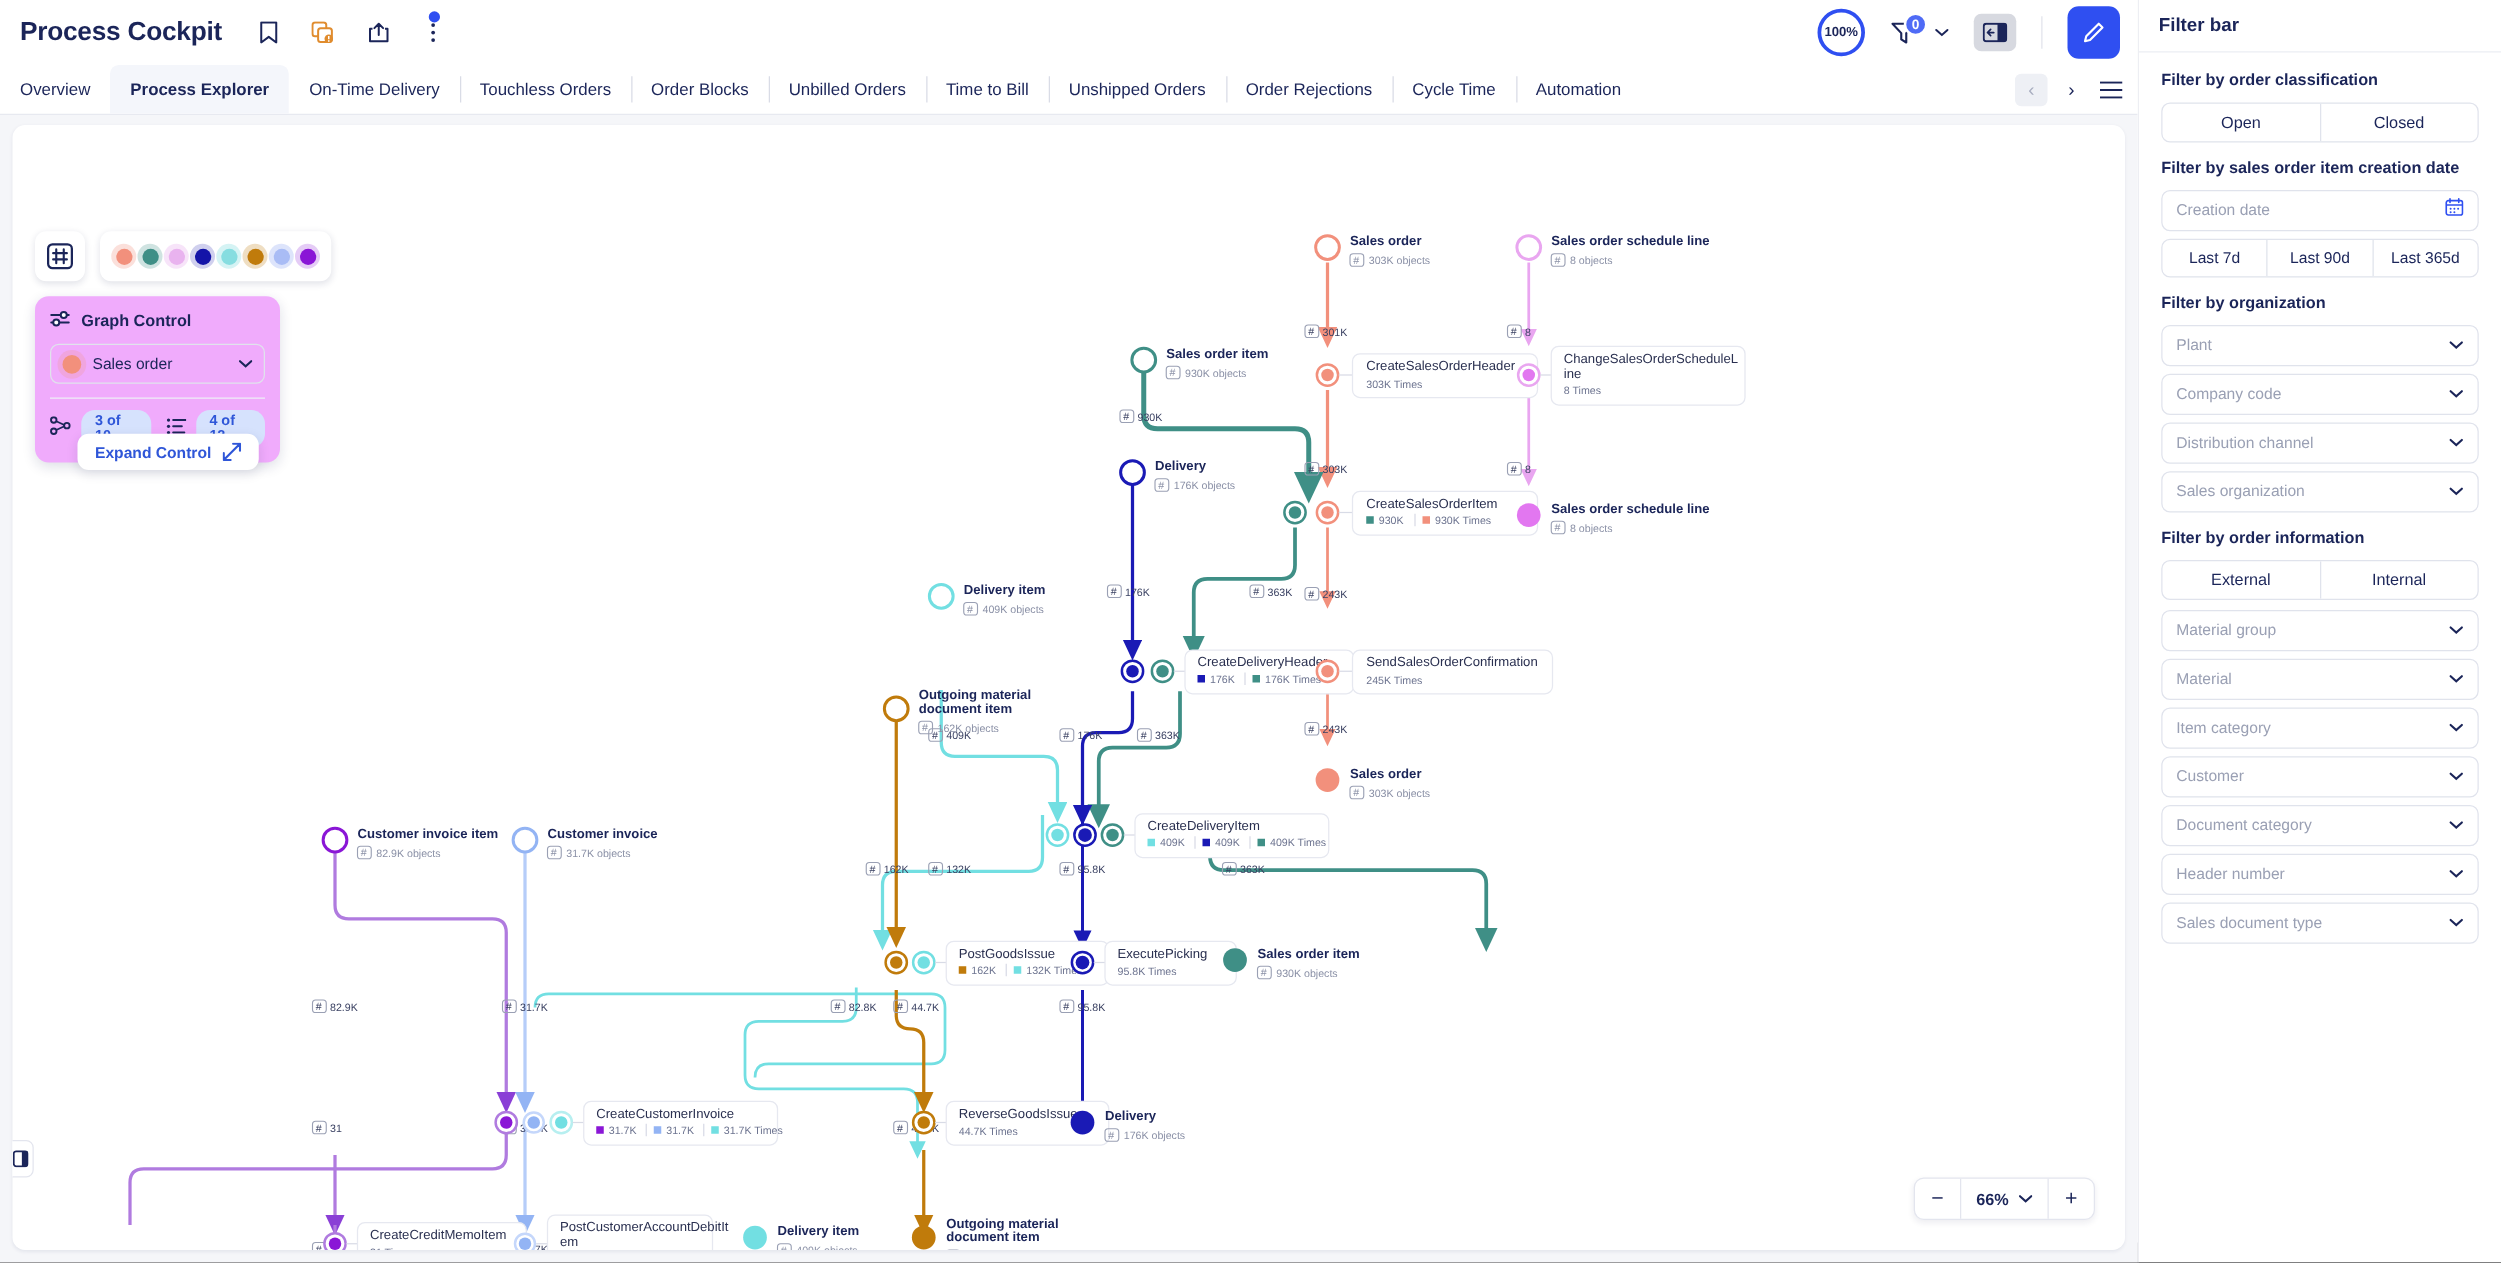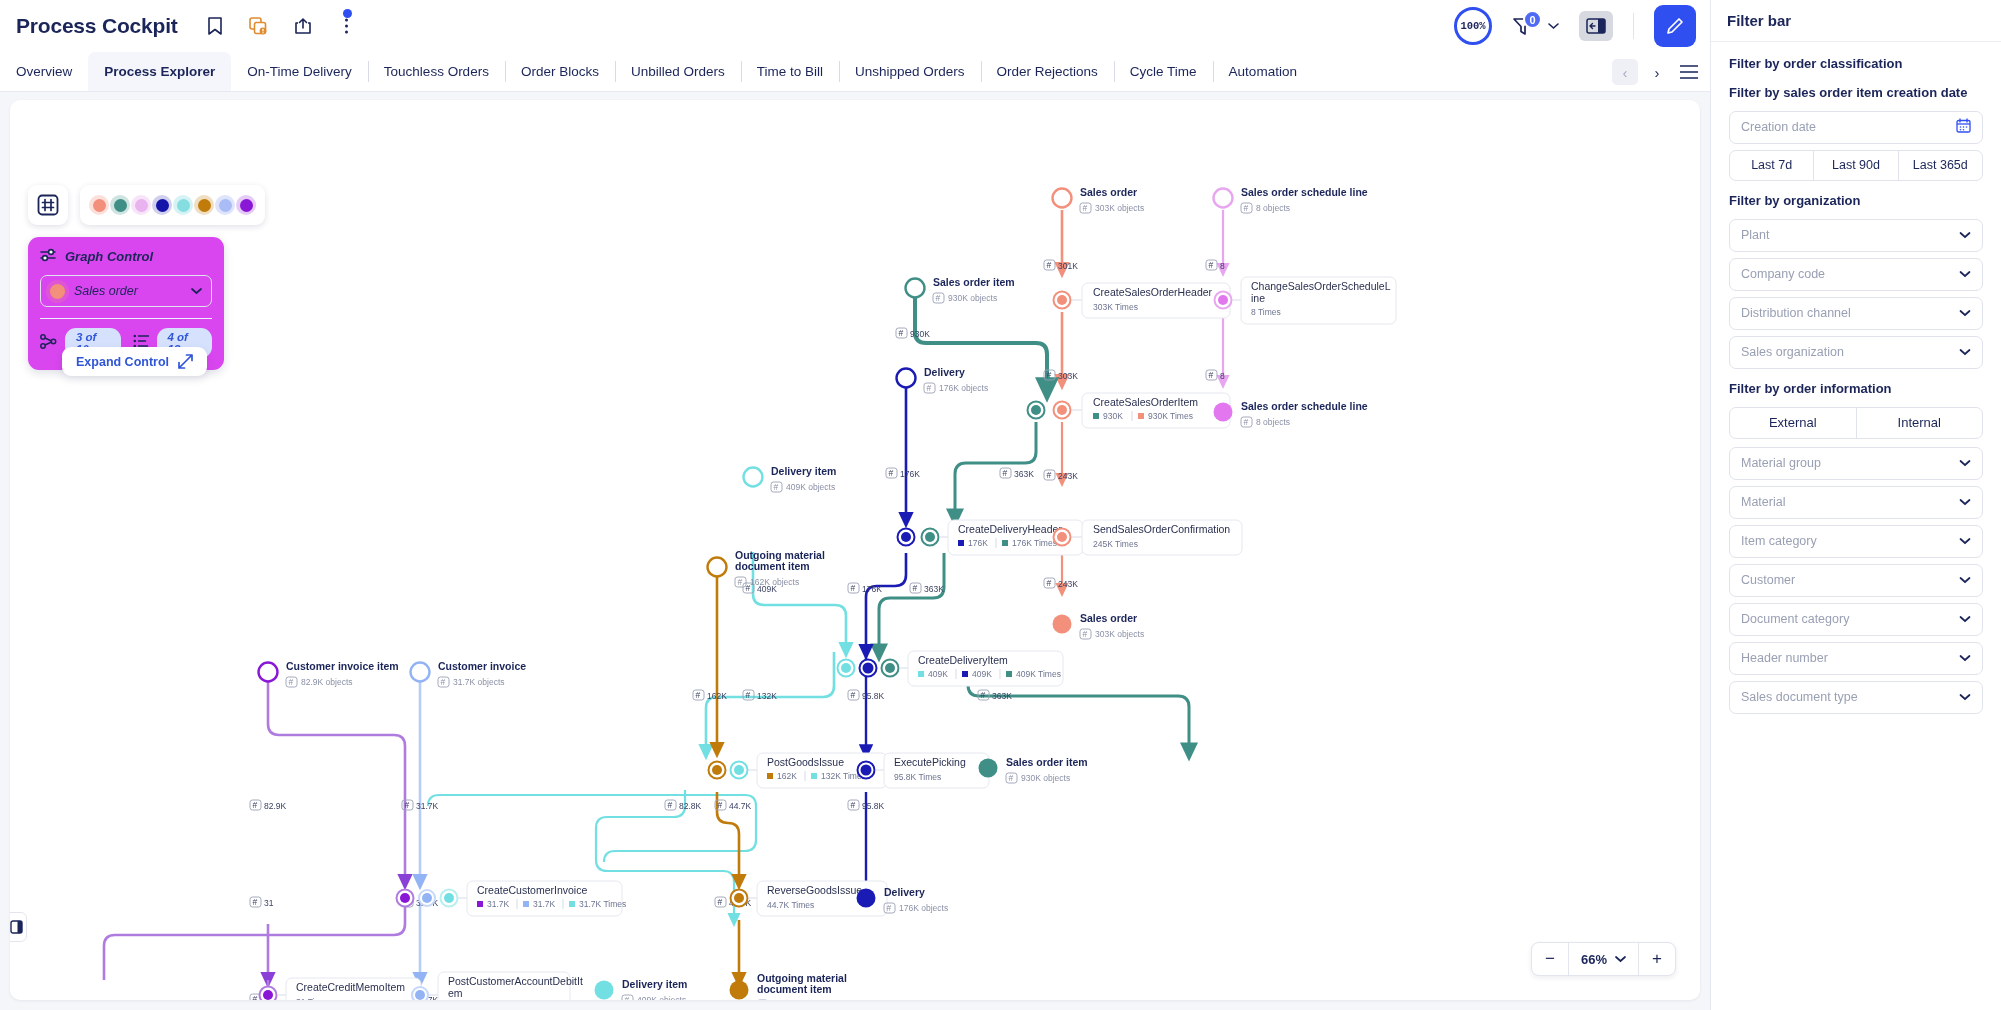--- a/index.html
+++ b/index.html
@@ -10,21 +10,21 @@
   
   .main { position:relative; width:1710px; height:1010px; background:#ffffff; }
 
   
   .hdr { position:relative; height:52px; display:flex; align-items:center; padding:0 16px; background:#fff; }
   .hdr-title { font-size:21px; font-weight:bold; color:#1b2559; letter-spacing:-.2px; }
   .hdr-icons { display:flex; align-items:center; gap:22px; margin-left:26px; }
   .ic { width:22px; height:22px; display:flex; align-items:center; justify-content:center; cursor:pointer; position:relative; }
   .hdr-right { position:absolute; right:14px; top:0; height:52px; display:flex; align-items:center; gap:20px; }
   .pct-ring { width:38px; height:38px; border-radius:50%; border:3.5px solid #2f4ff1; display:flex; align-items:center; justify-content:center;
-              font-size:10.5px; font-weight:bold; color:#1b2559;font-family:Liberation Mono, monospace; }
+              font-size:10.5px; font-weight:bold; color:#1b2559; }
   .funnel-wrap { position:relative; display:flex; align-items:center; gap:4px; cursor:pointer;}
   .badge0 { position:absolute; left:11px; top:-6px; width:19px; height:19px; border-radius:50%; background:#4f6bf6; color:#fff;
             font-size:11px; font-weight:bold; display:flex; align-items:center; justify-content:center; border:2px solid #fff;}
   .sq-btn { width:34px; height:30px; border-radius:6px; background:#d7d9e0; display:flex; align-items:center; justify-content:center; cursor:pointer;}
   .vdiv { width:1px; height:26px; background:#e2e4ec; }
   .edit-btn { width:42px; height:42px; border-radius:9px; background:#2f4ff1; display:flex; align-items:center; justify-content:center; cursor:pointer;}
 
   
   .tabs { position:relative; height:40px; display:flex; align-items:stretch; background:#fff; border-bottom:1px solid #e7e9f0; }
   .tab { display:flex; align-items:center; padding:0 16px; font-size:13.5px; color:#1b2559; cursor:pointer; position:relative; white-space:nowrap;}
@@ -46,22 +46,22 @@
 
   
   .gc-top { position:absolute; left:18px; top:85px; display:flex; gap:12px; z-index:30; }
   .gc-hash { width:40px; height:40px; background:#fff; border-radius:9px; box-shadow:0 2px 6px rgba(20,30,80,.13);
              display:flex; align-items:center; justify-content:center; cursor:pointer; }
   .gc-swatches { height:40px; background:#fff; border-radius:9px; box-shadow:0 2px 6px rgba(20,30,80,.13);
                  display:flex; align-items:center; padding:0 9px; gap:1px; cursor:pointer;}
   .sw { width:20px; height:20px; border-radius:50%; position:relative; }
   .sw i { position:absolute; inset:3.5px; border-radius:50%; display:block; }
 
-  .gc-card { position:absolute; left:18px; top:137px; width:196px; background:#d946ef; border-radius:11px;
-             box-shadow:0 3px 10px rgba(20,30,80,.14); padding:11px 12px 12px; z-index:30;font-style:italic; }
+  .gc-card { position:absolute; left:18px; top:137px; width:196px; background:#f0abfc; border-radius:11px;
+             box-shadow:0 3px 10px rgba(20,30,80,.14); padding:11px 12px 12px; z-index:30; }
   .gc-head { display:flex; align-items:center; gap:8px; font-size:13px; font-weight:bold; color:#1b2559; margin-bottom:10px;}
   .gc-select { height:32px; border:1px solid #e0e3ec; border-radius:7px; display:flex; align-items:center; padding:0 9px; gap:9px; cursor:pointer;}
   .gc-dot { width:15px; height:15px; border-radius:50%; background:#f2907c; box-shadow:0 0 0 4px rgba(242,144,124,.22);}
   .gc-sel-label { flex:1; font-size:12.5px; color:#1b2559; }
   .gc-hr { height:1px; background:#edeff5; margin:11px 0 9px; }
   .gc-row { display:flex; align-items:center; gap:8px; }
   .pill { background:#d6e2fd; color:#2f56d8; font-size:11.5px; font-weight:bold; border-radius:11px; padding:3px 11px; cursor:pointer;}
   .gc-expand { position:absolute; left:52px; top:247px; background:#fff; border-radius:9px; box-shadow:0 3px 9px rgba(20,30,80,.13);
                padding:7px 14px; display:flex; align-items:center; gap:9px; font-size:12.5px; font-weight:bold; color:#2f56d8; cursor:pointer; z-index:31;}
 
@@ -772,20 +772,24 @@
 
       </div>
     </div>
   </div>
 
   <div class="filterbar">
     <div class="fb-head">Filter bar</div>
     <div class="fb-body">
 
       <div class="fb-label">Filter by order classification</div>
+      <div class="seg">
+        <div>Open</div>
+        <div>Closed</div>
+      </div>
 
       <div class="fb-label">Filter by sales order item creation date</div>
       <div class="fb-input">
         <span class="fb-ph">Creation date</span>
         <span>
           <svg width="15" height="15" viewBox="0 0 15 15">
               <rect x="1" y="2.5" width="13" height="11.5" rx="1.6" fill="none" stroke="#2f4ff1" stroke-width="1.3"></rect>
               <path d="M1 6h13" stroke="#2f4ff1" stroke-width="1.3"></path>
               <path d="M4 1v3M11 1v3" stroke="#2f4ff1" stroke-width="1.3" stroke-linecap="round"></path>
               <circle cx="4.5" cy="9" r=".8" fill="#2f4ff1"></circle>

